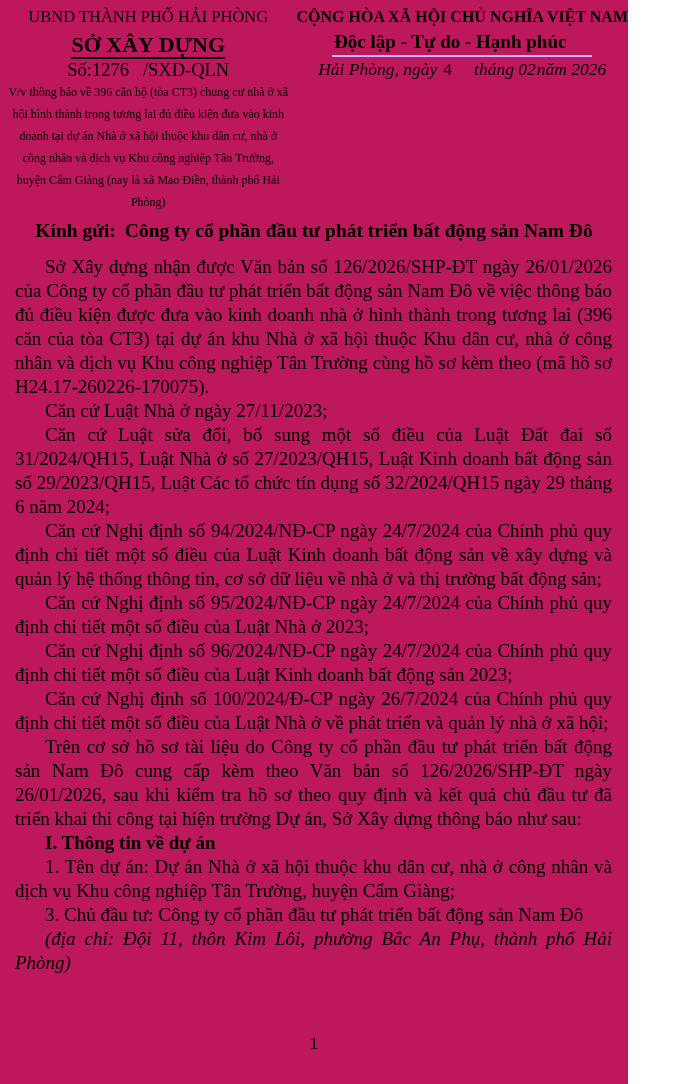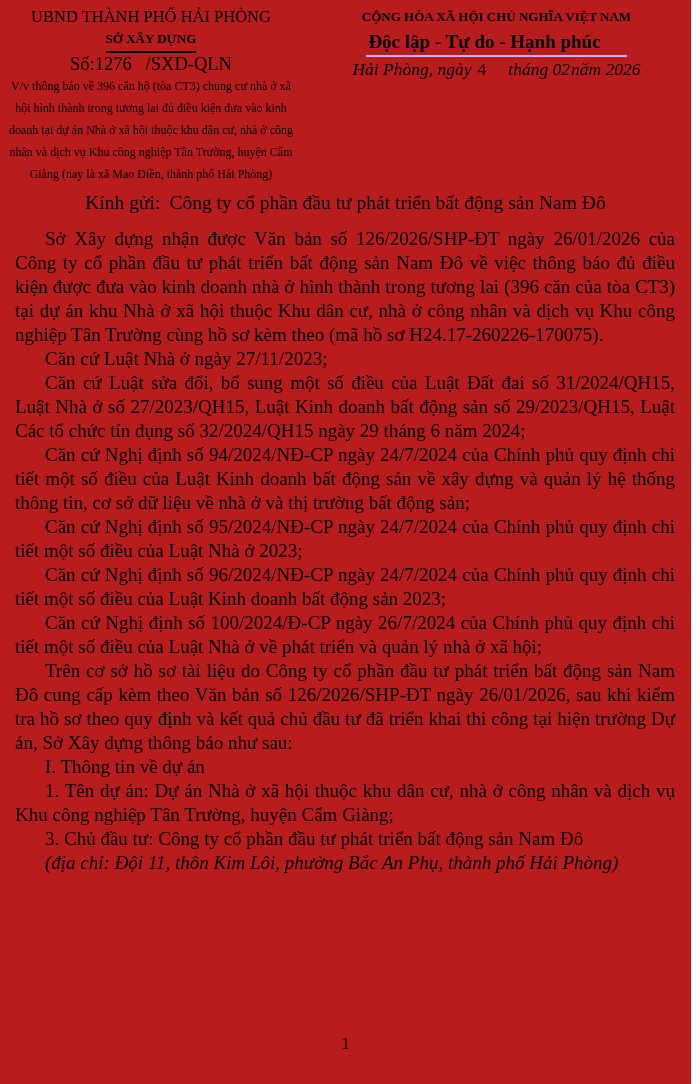--- a/index.html
+++ b/index.html
@@ -1,48 +1,48 @@
 <!DOCTYPE html>
 <html><head>
 <meta charset="utf-8">
 <style>
   html, body { margin: 0; padding: 0; background: #ffffff; }
   .page {
     position: relative;
-    width: 691px;
+    width: 628px;
     height: 1084px;
-    background: #b91c1c;
+    background: #be185d;
     color: #000000;
     font-family: "Liberation Serif", "DejaVu Serif", serif;
     overflow: hidden;
   }
   .header { display: flex; padding-top: 6px; }
   .header-left { width: 302px; text-align: center; }
   .header-right { flex: 1; text-align: center; }
 
   .org-parent { font-size: 16.5px; line-height: 21px; white-space: nowrap; }
-  .org-name { font-size: 13px; font-weight: bold; line-height: 23px; margin-top: 0; }
+  .org-name { font-size: 22px; font-weight: bold; line-height: 23px; margin-top: 6px; }
   .org-name .u { display: inline-block; border-bottom: 2px solid #000; padding-bottom: 1px; }
   .doc-number { font-size: 18.5px; line-height: 22px; white-space: pre; }
   .subject { font-size: 12px; line-height: 22px; padding: 0 8px; }
 
-  .national-title { font-size: 13px; font-weight: bold; line-height: 21px; white-space: nowrap; }
+  .national-title { font-size: 16px; font-weight: bold; line-height: 21px; white-space: nowrap; }
   .motto { font-size: 19px; font-weight: bold; line-height: 23px; margin-top: 3px; }
   .motto .u { display: inline-block; border-bottom: 2px solid #c4b5fd; padding: 0 26px 2px 2px; }
   .place-date { font-size: 17.5px; font-style: italic; line-height: 22px; margin-top: 1px; white-space: nowrap; }
   .place-date .day { font-style: normal; margin-left: 6px; }
   .place-date .month { margin-left: 22px; }
   .place-date .year { margin-left: 1px; }
 
-  .recipient { text-align: center; font-weight: normal; font-size: 19.5px; line-height: 25px; margin-top: 5px; }
+  .recipient { text-align: center; font-weight: bold; font-size: 19.5px; line-height: 25px; margin-top: 5px; }
   .recipient .label { margin-right: 9px; }
 
   .doc-body { margin: 12px 16px 0 15px; text-align: justify; font-size: 19px; line-height: 24px; }
   .doc-body p { margin: 0; text-indent: 30px; }
-  .doc-body p.bold { font-weight: normal; }
+  .doc-body p.bold { font-weight: bold; }
   .doc-body p.italic { font-style: italic; }
 
   .page-num {
     position: absolute; left: 0; right: 0; top: 1034px;
     text-align: center; font-size: 17px; line-height: 20px;
   }
 </style>
 </head>
 <body>
 

